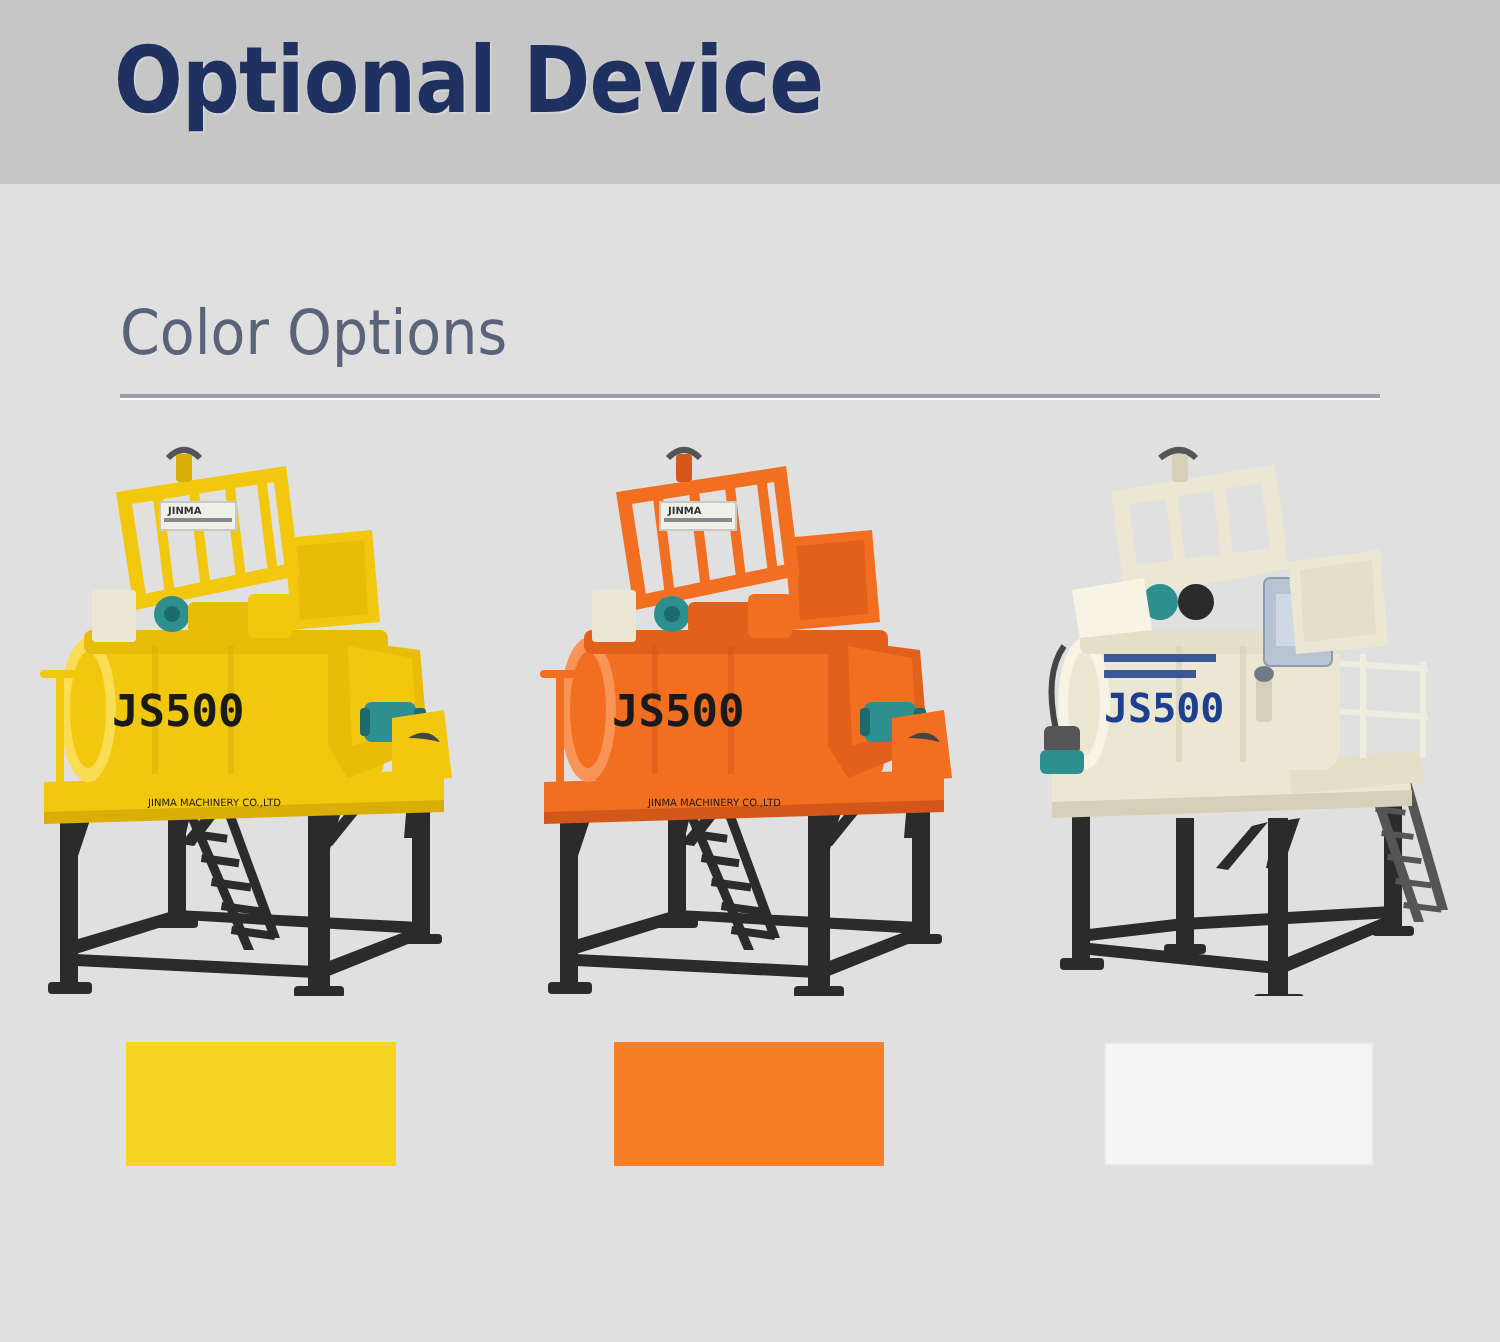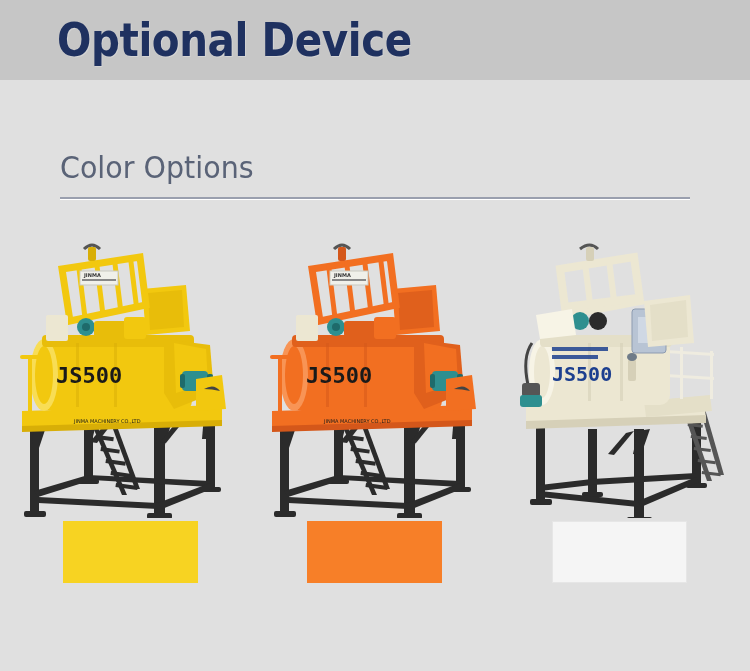--- a/index.html
+++ b/index.html
@@ -13,21 +13,21 @@
     font-family: "Liberation Sans", sans-serif;
     overflow: hidden;
     position: relative;
   }
 
   
   .header-bar {
     position: absolute;
     left: 0; top: 0;
     width: 750px;
-    height: 80px;
+    height: 92px;
     background: #c6c6c6;
   }
   .header-title {
     position: absolute;
     left: 57px;
     top: 10px;
     font-size: 46px;
     line-height: 60px;
     font-weight: bold;
     color: #1f3160;
@@ -61,21 +61,21 @@
     width: 630px;
     height: 2px;
     background: #9a9fae;
     border-bottom: 1px solid #ffffff;
   }
 
   
   .gallery {
     position: absolute;
     left: 0;
-    top: 235px;
+    top: 215px;
     width: 750px;
     height: 290px;
     display: flex;
     justify-content: center;
   }
   .product-cell {
     position: relative;
     width: 250px;
     height: 290px;
   }

